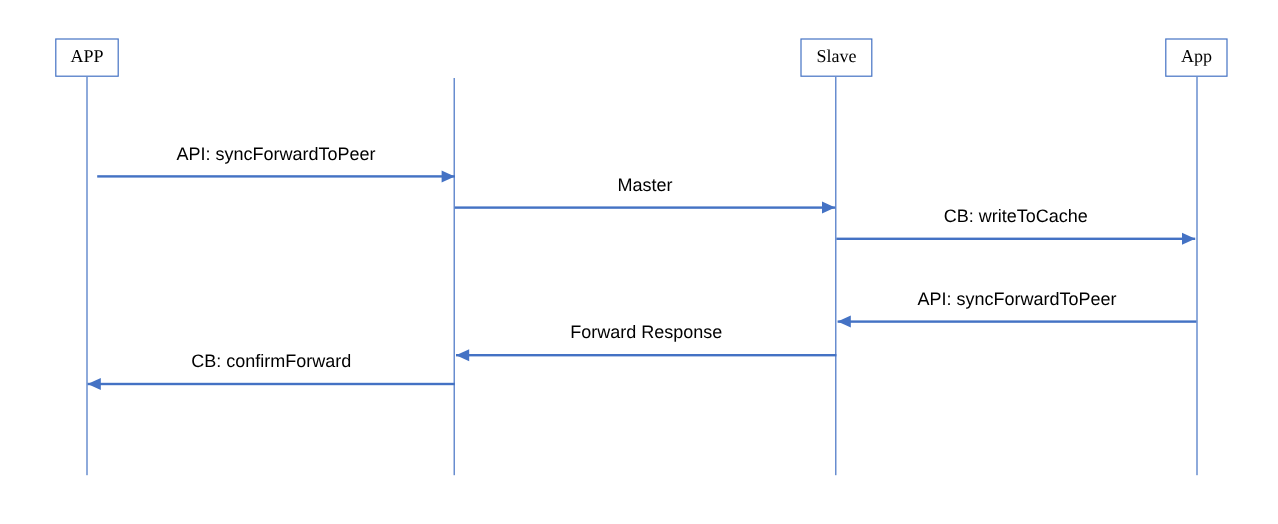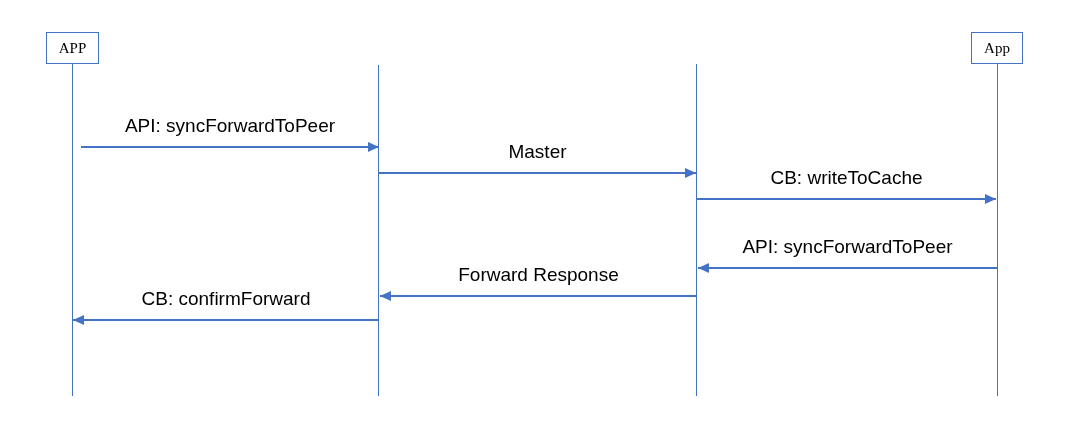--- a/index.html
+++ b/index.html
@@ -43,21 +43,21 @@
     top: -0.75px;
     height: 1.5px;
     background: var(--accent);
   }
   .msg-label {
     position: absolute;
     left: 0;
     right: 0;
     bottom: 10px;
     text-align: center;
-    font-size: 19px;
+    font-size: 15px;
     white-space: nowrap;
     color: var(--ink);
   }
   .arrowhead {
     position: absolute;
     top: -5px;
     width: 0;
     height: 0;
     border-top: 5px solid transparent;
     border-bottom: 5px solid transparent;
@@ -71,20 +71,23 @@
     border-right: 11px solid var(--accent);
   }
 </style>
 </head>
 <body>
 
 <div class="canvas">
 
   <div class="actor" style="left:46px; top:32px; width:53px; height:32px;">
     <span>APP</span>
+  </div>
+  <div class="actor" style="left:667px; top:32px; width:60px; height:32px;">
+    <span>Slave</span>
   </div>
   <div class="actor" style="left:971px; top:32px; width:52px; height:32px;">
     <span>App</span>
   </div>
 
   <div class="lifeline" style="left:72px;  top:64px; height:332px;"></div>
   <div class="lifeline" style="left:378px; top:65px; height:331px;"></div>
   <div class="lifeline" style="left:696px; top:64px; height:332px;"></div>
   <div class="lifeline" style="left:997px; top:64px; height:332px;"></div>
 

